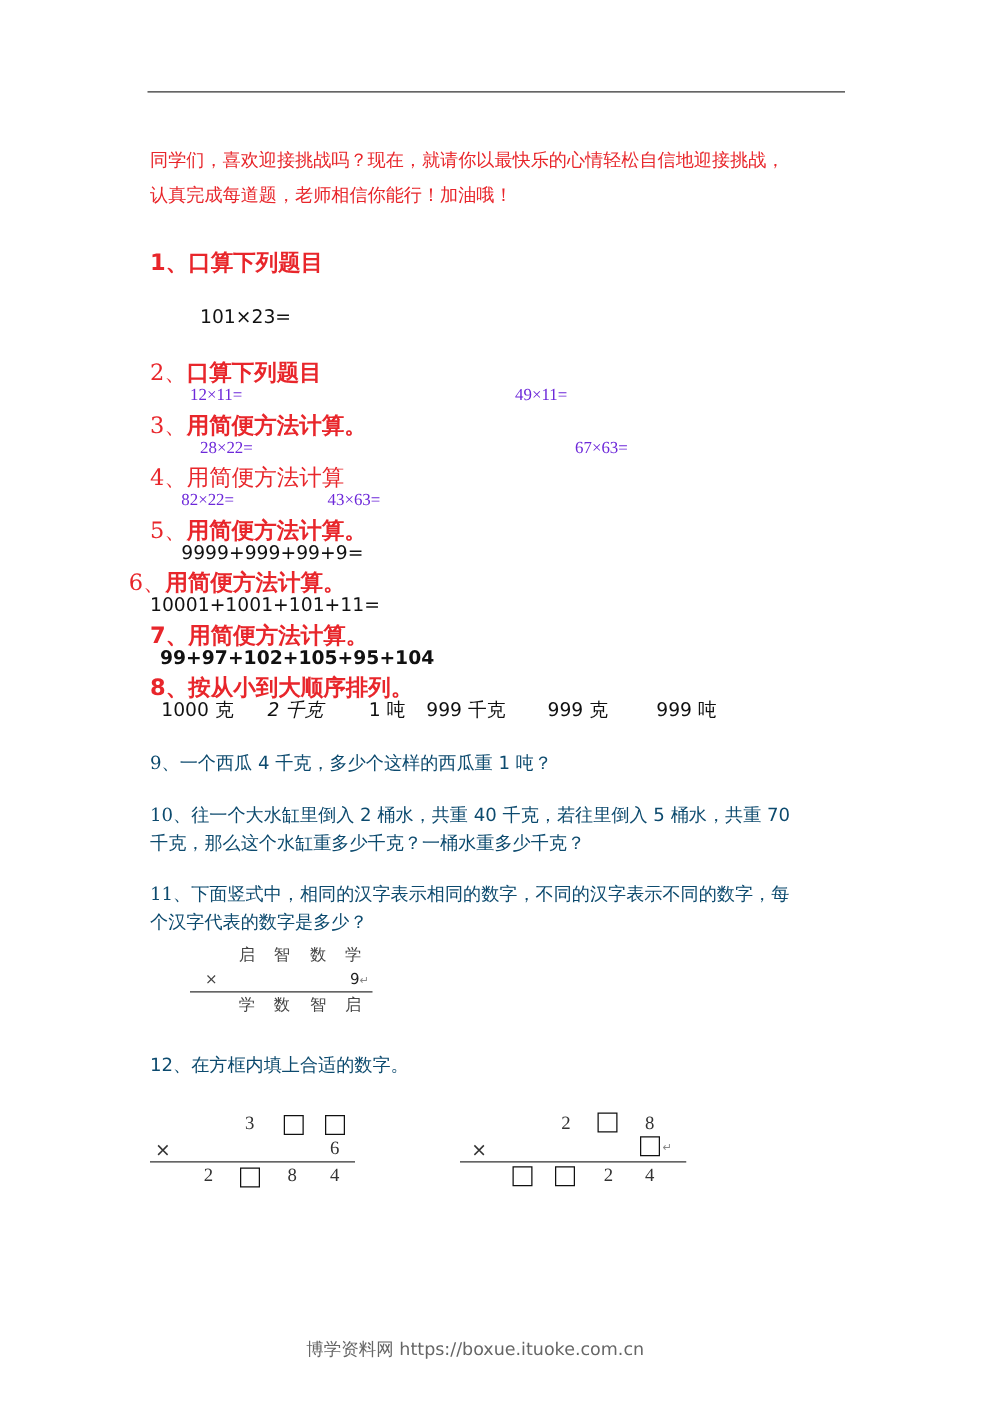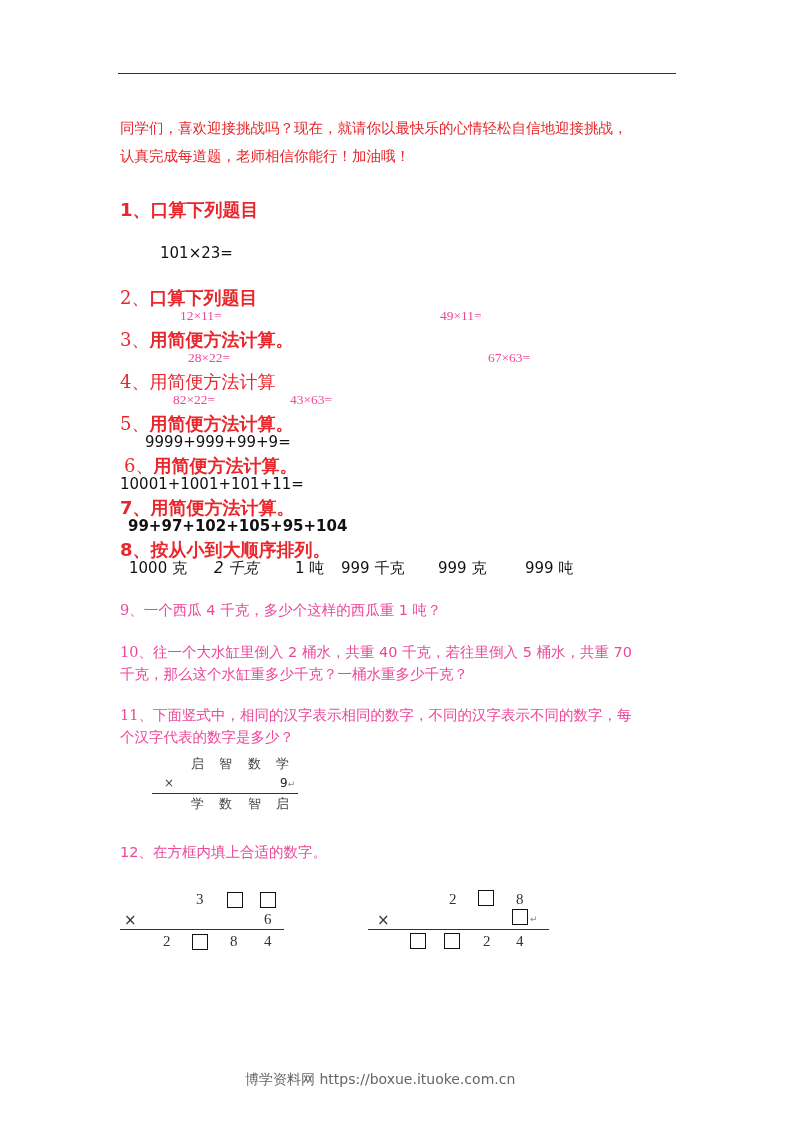--- a/index.html
+++ b/index.html
@@ -4,22 +4,22 @@
 <style>
   html, body { margin:0; padding:0; background:#ffffff; }
   body { width:793px; height:1122px; position:relative; overflow:hidden;
          font-family:"DejaVu Sans","Liberation Sans",sans-serif; color:#222; }
   .abs { position:absolute; white-space:nowrap; }
   .rule { position:absolute; left:118px; top:73px; width:558px; height:1px; background:#333; }
   .red { color:#e8262b; }
   .intro { left:120px; font-size:14.5px; }
   .h { font-size:18px; }
   .num-serif { font-family:"DejaVu Serif","Liberation Serif",serif; }
-  .q { font-size:14.5px; color:#ec4899; }
-  .serif-sm { font-family:"Liberation Serif","DejaVu Serif",serif; font-size:13.5px; color:#ec4899;margin-left:28px; }
+  .q { font-size:14.5px; color:#0c4a6e; }
+  .serif-sm { font-family:"Liberation Serif","DejaVu Serif",serif; font-size:13.5px; color:#6d28d9; }
   .sans-md { font-size:15px; color:#111; }
   .vert { position:absolute; font-size:13px; color:#444; }
   .line { position:absolute; height:1px; background:#333; }
   .box { position:absolute; width:16px; height:16px; border:1.5px solid #111; box-sizing:border-box; }
   .digit { position:absolute; font-family:"Liberation Serif","DejaVu Serif",serif; font-size:15px; color:#333; }
   .footer { left:245px; top:1071px; font-size:14px; color:#666; }
   .para-mark { font-size:9px; color:#888; }
 </style>
 </head>
 <body>
@@ -50,21 +50,21 @@
   <span class="num-serif">4、</span><span style="font-weight:normal;">用简便方法计算</span>
 </div>
 <div class="abs serif-sm" style="left:145px; top:392px;">82×22=</div>
 <div class="abs serif-sm" style="left:262px; top:392px;">43×63=</div>
 
 <div class="abs h red" style="left:120px; top:412px;">
   <span class="num-serif">5、</span><span style="font-weight:bold;">用简便方法计算。</span>
 </div>
 <div class="abs sans-md" style="left:145px; top:433px;">9999+999+99+9=</div>
 
-<div class="abs h red" style="left:124px; top:454px;">
+<div class="abs h red" style="left:103px; top:454px;">
   <span class="num-serif">6、</span><span style="font-weight:bold;">用简便方法计算。</span>
 </div>
 <div class="abs sans-md" style="left:120px; top:475px;">10001+1001+101+11=</div>
 
 <div class="abs h red" style="left:120px; top:496px; font-weight:bold;">
   <span>7、</span><span>用简便方法计算。</span>
 </div>
 <div class="abs sans-md" style="left:128px; top:517px;font-weight:bold;">99+97+102+105+95+104</div>
 
 <div class="abs h red" style="left:120px; top:538px; font-weight:bold;">

